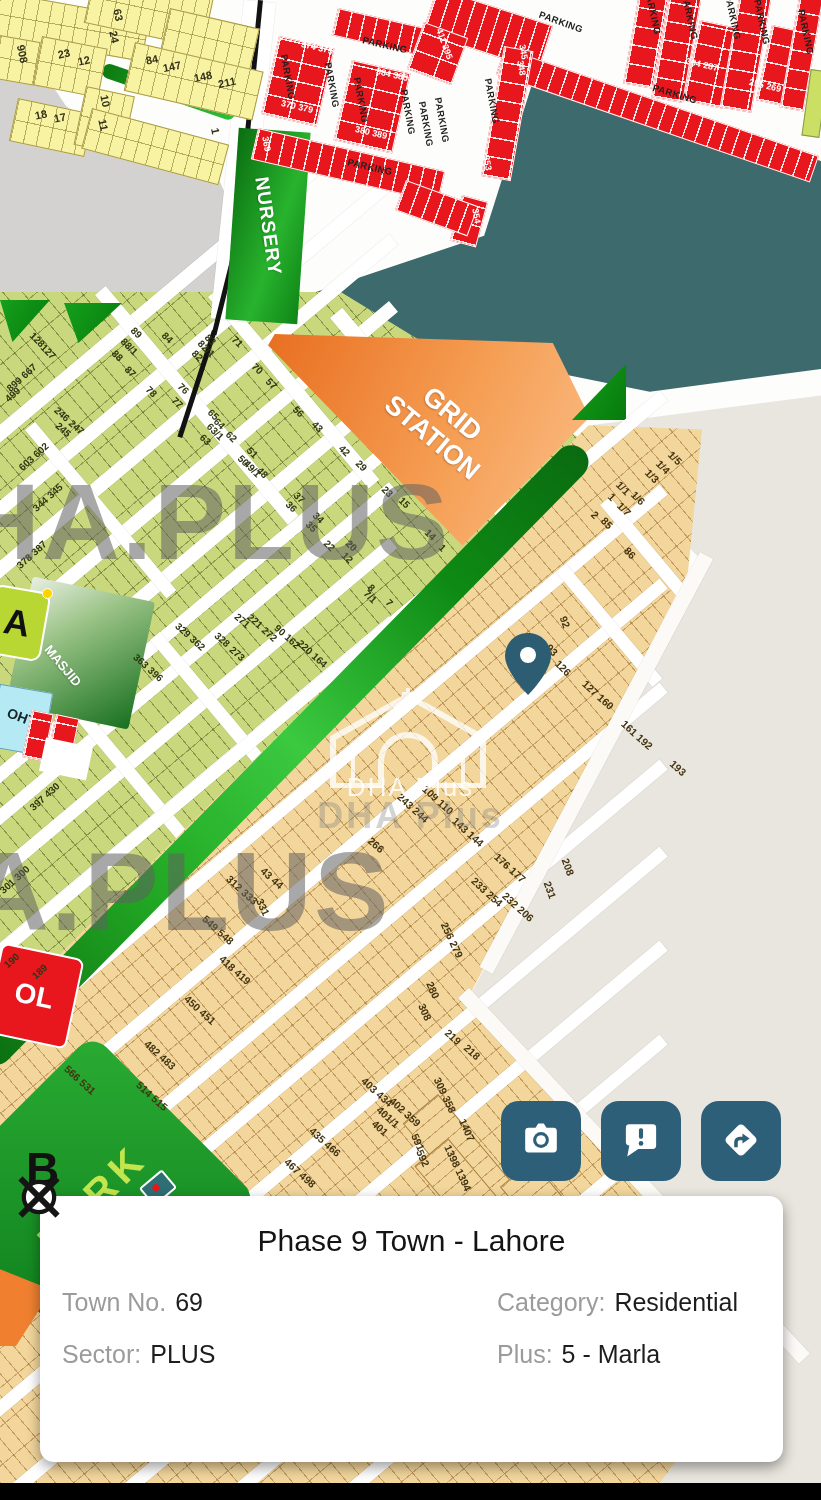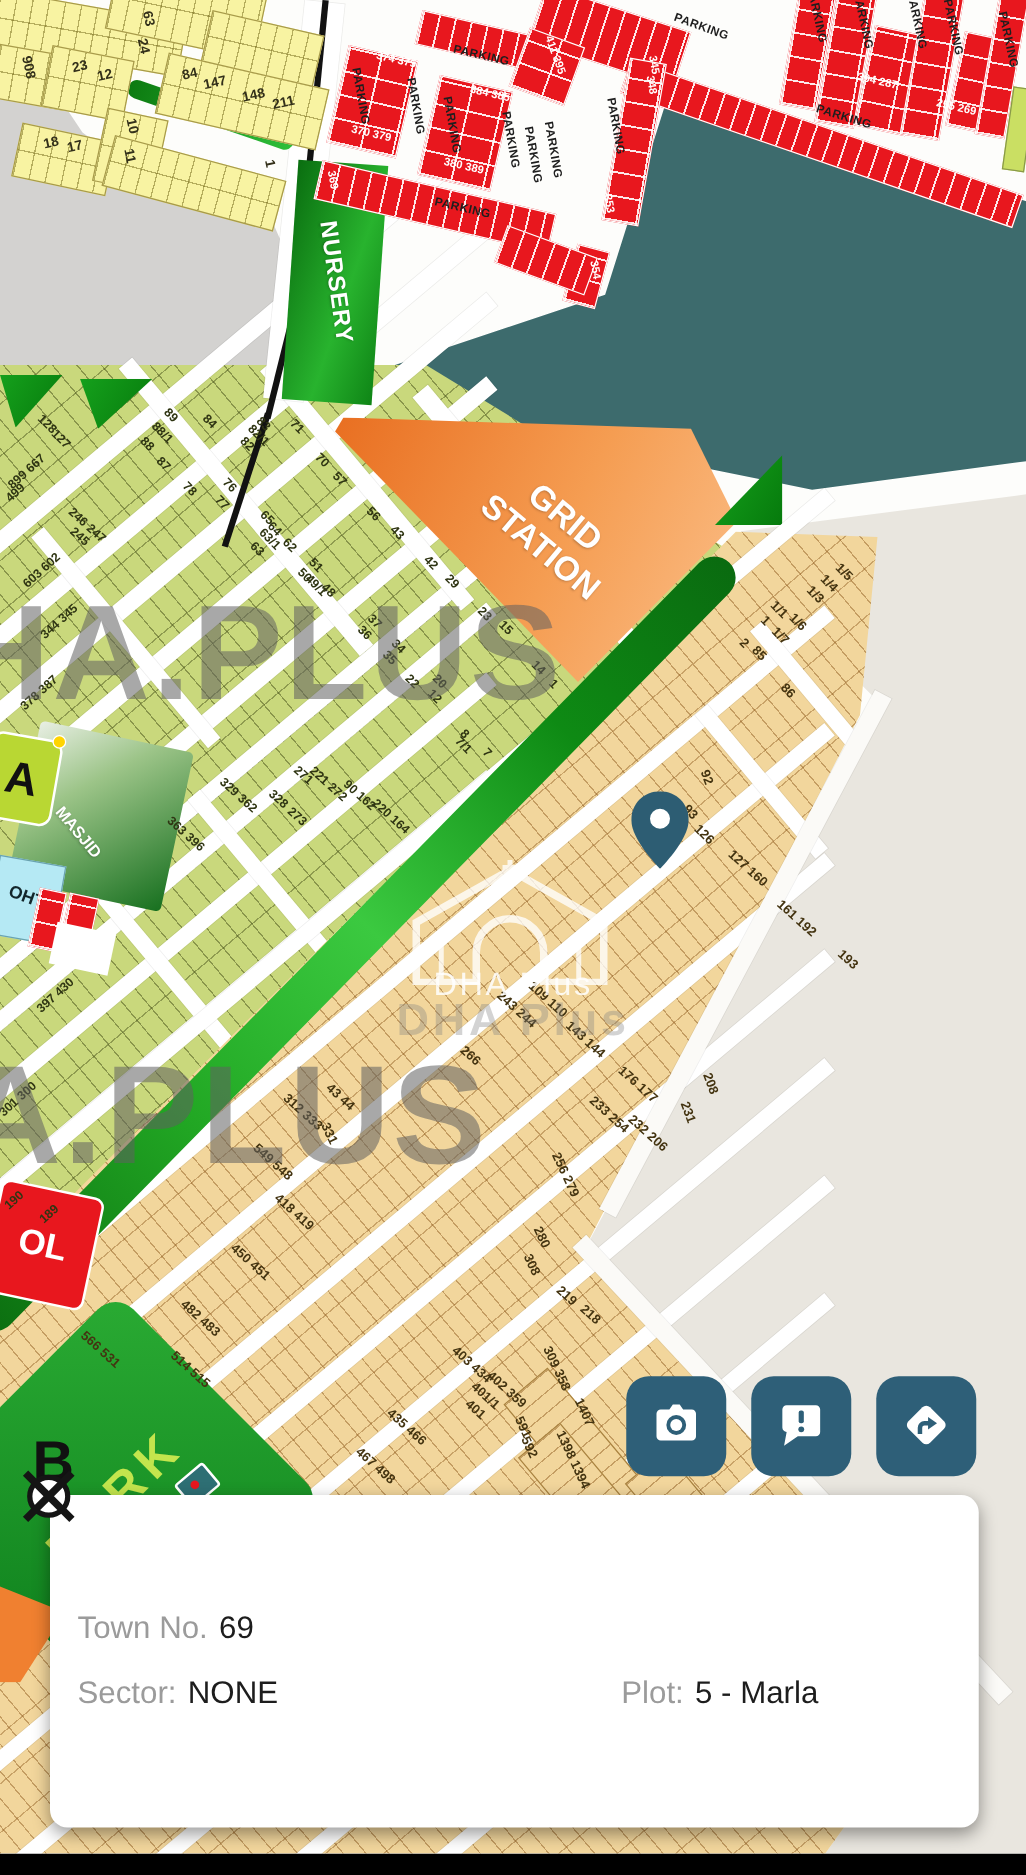--- a/index.html
+++ b/index.html
@@ -404,28 +404,32 @@
     <span>
       <svg width="46" height="46" viewBox="0 0 64 64">
         <rect x="15" y="15" width="34" height="34" rx="6" fill="#fff" transform="rotate(45 32 32)"></rect>
         <path d="M25 42 v-7 a5 5 0 0 1 5 -5 h7" stroke="#2e5f78" stroke-width="5" fill="none"></path>
         <path d="M34 23 l10 7 -10 7 Z" fill="#2e5f78"></path>
       </svg>
     </span>
   </button>
 
   <div class="card">
+    <div class="card-title">Phase 9 Town - Lahore</div>
     <div class="frow" style="left:22px;top:92px;">
       <span class="flabel">Town No.</span><span class="fvalue">69</span>
     </div>
+    <div class="frow" style="left:457px;top:92px;">
+      <span class="flabel">Category:</span><span class="fvalue">Residential</span>
+    </div>
     <div class="frow" style="left:22px;top:144px;">
-      <span class="flabel">Sector:</span><span class="fvalue">NONE</span>
+      <span class="flabel">Sector:</span><span class="fvalue">PLUS</span>
     </div>
     <div class="frow" style="left:457px;top:144px;">
-      <span class="flabel">Plot:</span><span class="fvalue">5 - Marla</span>
+      <span class="flabel">Plus:</span><span class="fvalue">5 - Marla</span>
     </div>
   </div>
 
   <div class="sector-ltr" style="left:26px;top:1146px;font-size:46px;">B</div>
   <div class="abs" style="left:12px;top:1170px;width:54px;height:54px;">
     <svg width="54" height="54" viewBox="0 0 64 64">
       <circle cx="32" cy="32" r="18" fill="#fff" stroke="#151515" stroke-width="5"></circle>
       <line x1="10" y1="10" x2="54" y2="54" stroke="#151515" stroke-width="7"></line>
       <line x1="54" y1="10" x2="10" y2="54" stroke="#151515" stroke-width="7"></line>
     </svg>

